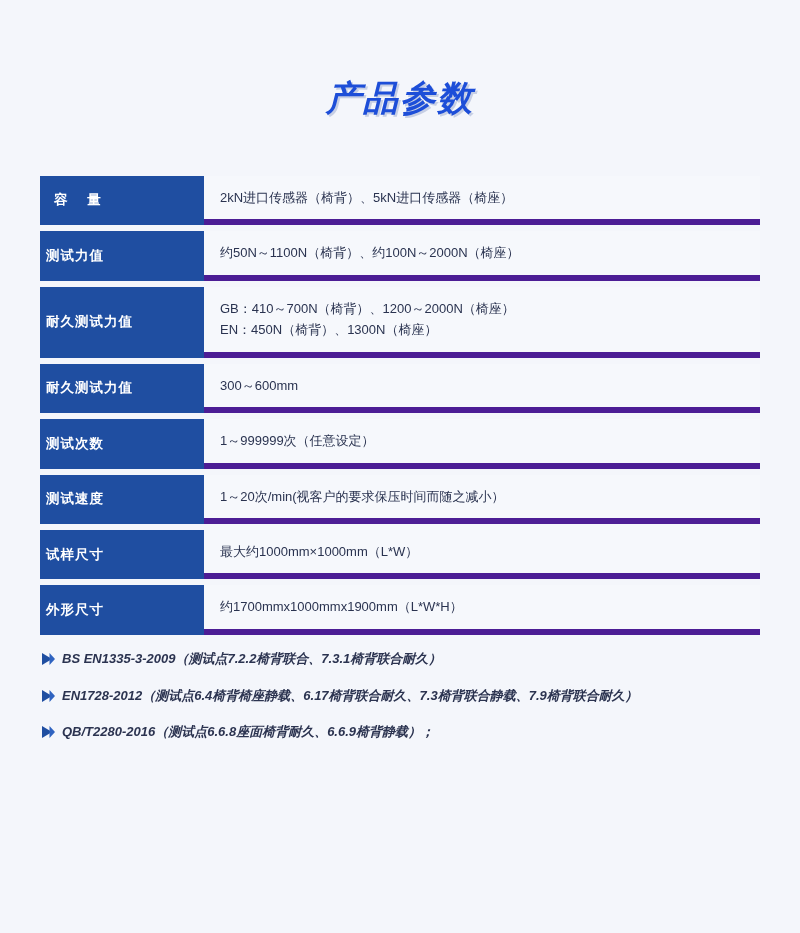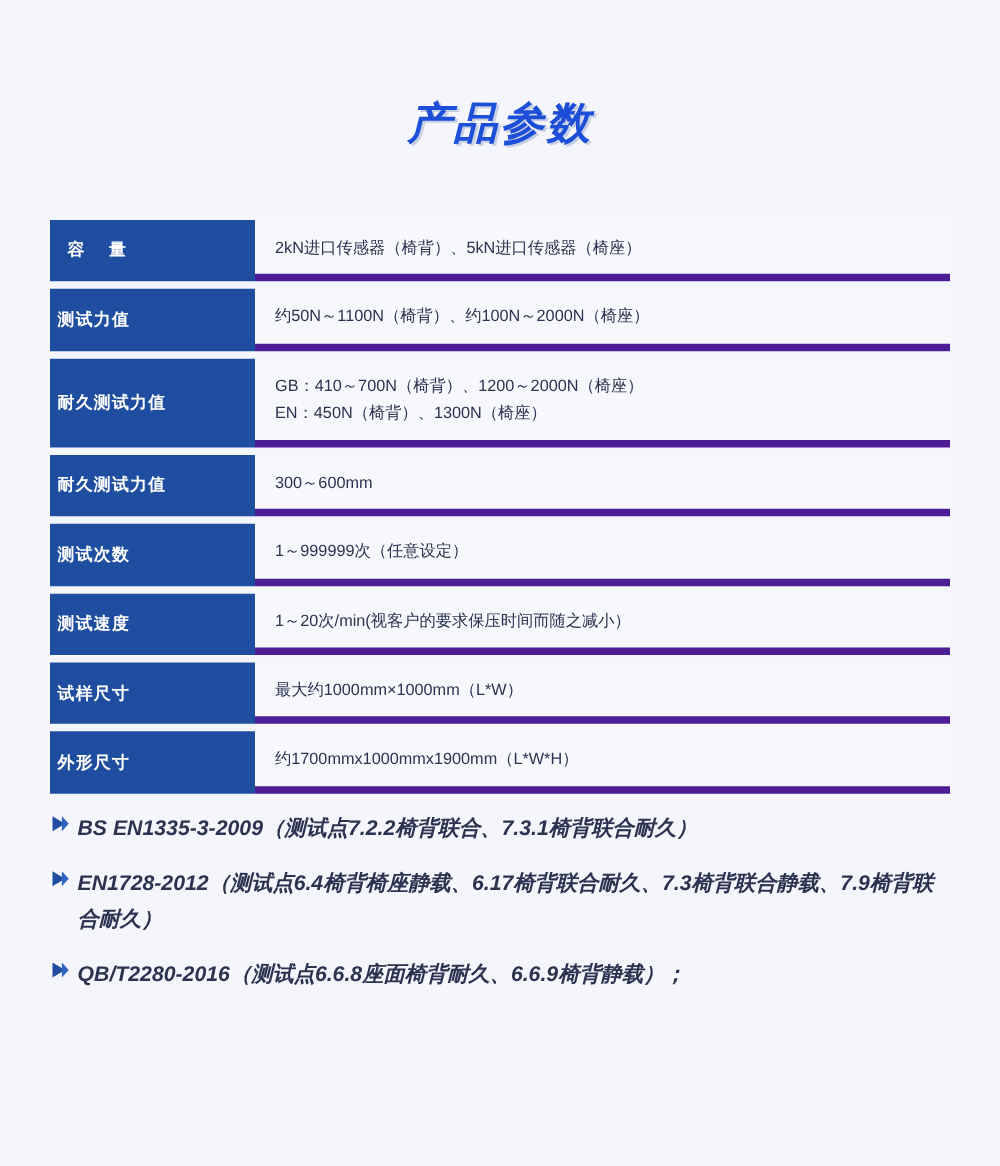--- a/index.html
+++ b/index.html
@@ -95,21 +95,21 @@
   .std-arrow {
     flex: 0 0 auto;
     width: 22px;
     padding-top: 3px;
   }
   .std-arrow svg {
     display: block;
   }
   .std-text {
     flex: 1 1 auto;
-    font-size: 17px;
+    font-size: 13px;
     font-style: italic;
     font-weight: bold;
     color: #2b3350;
     line-height: 1.75;
   }
 </style>
 </head>
 <body>
 
 <div class="page">

